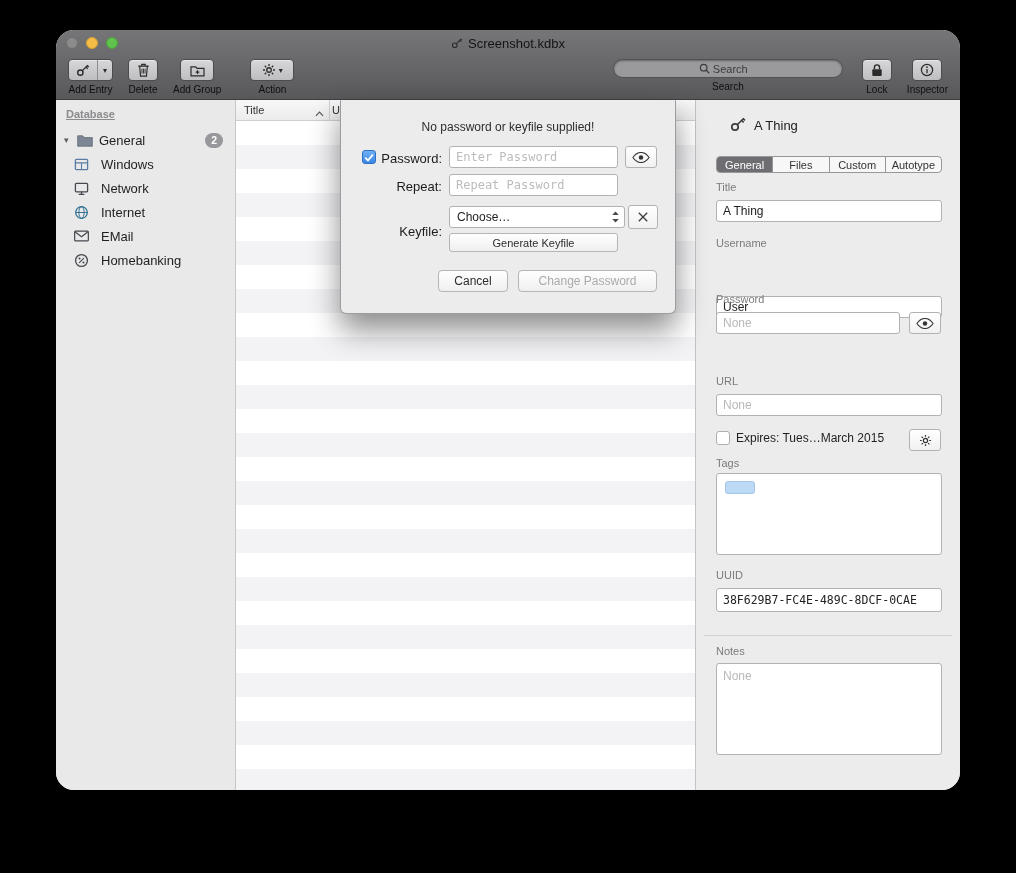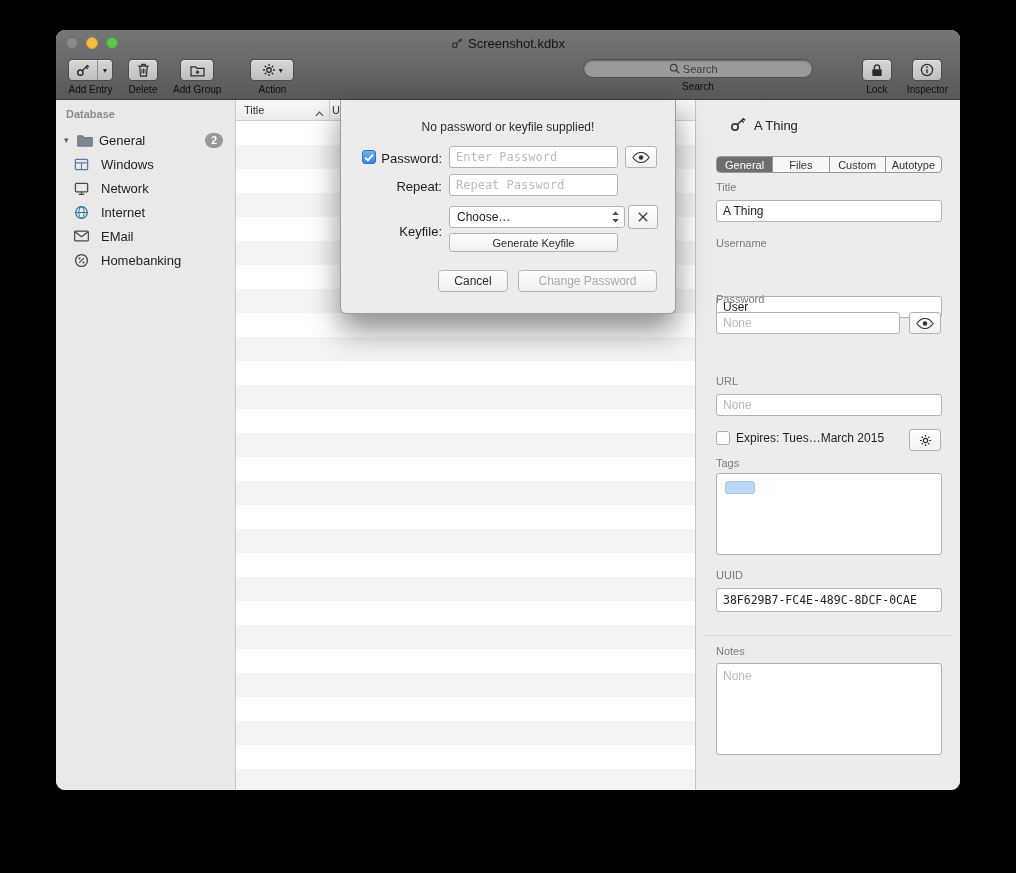--- a/index.html
+++ b/index.html
@@ -8,21 +8,21 @@
     width:1016px; height:873px; position:relative;
     background:#000;
     font-family:"Liberation Sans", sans-serif;
     -webkit-font-smoothing:antialiased;
     overflow:hidden;
   }
 
   
   .window {
     position:absolute; left:56px; top:30px; width:904px; height:760px;
-    border-radius:9px; overflow:hidden; background:#ececec;
+    border-radius:18px; overflow:hidden; background:#ececec;
     box-shadow:0 22px 55px rgba(0,0,0,.65);
   }
   .chrome {
     position:absolute; top:0; left:0; right:0; height:70px;
     background:linear-gradient(#767678,#58585a);
     border-bottom:1px solid #3e3e40;
   }
   .titlebar { position:absolute; top:0; left:0; right:0; height:26px; }
   .traffic { position:absolute; left:10px; top:7px; display:flex; gap:8px; }
   .tl { width:12px; height:12px; border-radius:50%; display:inline-block; }
@@ -68,21 +68,21 @@
   .searchfield input::placeholder { color:#3b3b3e; }
 
   
   .content { position:absolute; top:70px; left:0; right:0; bottom:0; }
 
   
   .sidebar {
     position:absolute; left:0; top:0; bottom:0; width:180px;
     background:#e9e9ea; border-right:1px solid #c7c7c8;
   }
-  .sb-header { position:absolute; left:10px; top:8px; font-size:11px; font-weight:bold; color:#8b8b8d; }
+  .sb-header { position:absolute; left:10px; top:8px; font-size:11px; font-weight:bold; color:#8b8b8d;text-decoration:underline; }
   .sb-row { position:absolute; left:0; right:0; height:24px; display:flex; align-items:center; font-size:13px; color:#1f1f21; }
   .sb-row.root { padding-left:8px; }
   .sb-row.child { padding-left:16px;gap:6px; }
   .disclosure { width:12px; font-size:9px; color:#5b5b5e; }
   .sb-ic { width:18px; display:flex; justify-content:center; margin-right:5px; }
   .sb-label { white-space:nowrap; }
   .badge {
     margin-left:auto; margin-right:12px; background:#97979c; color:#fff;
     border-radius:8px; font-size:10.5px; font-weight:bold; line-height:15px;
     height:15px; padding:0 6px;
@@ -287,21 +287,21 @@
             <svg width="11" height="11" viewBox="0 0 14 14">
                 <circle cx="6" cy="6" r="4.2" fill="none" stroke="#3b3b3e" stroke-width="1.5"></circle>
                 <path d="M9.2 9.2L13 13" stroke="#3b3b3e" stroke-width="1.5"></path>
               </svg>
           </span>
           <input placeholder="Search" style="">
         </div>
         <span class="tblabel">Search</span>
       </div>
 
-      <div class="tbitem" style="margin-left:34px">
+      <div class="tbitem" style="margin-left:4px">
         <div class="tbbtn" style="width:30px">
           <span style="display:flex">
             <svg width="12" height="14" viewBox="0 0 14 16">
                 <rect x="1.5" y="7" width="11" height="8" rx="1.2" fill="#2b2b2b"></rect>
                 <path d="M4 7V5a3 3 0 0 1 6 0v2" fill="none" stroke="#2b2b2b" stroke-width="1.6"></path>
               </svg>
           </span>
         </div>
         <span class="tblabel">Lock</span>
       </div>

